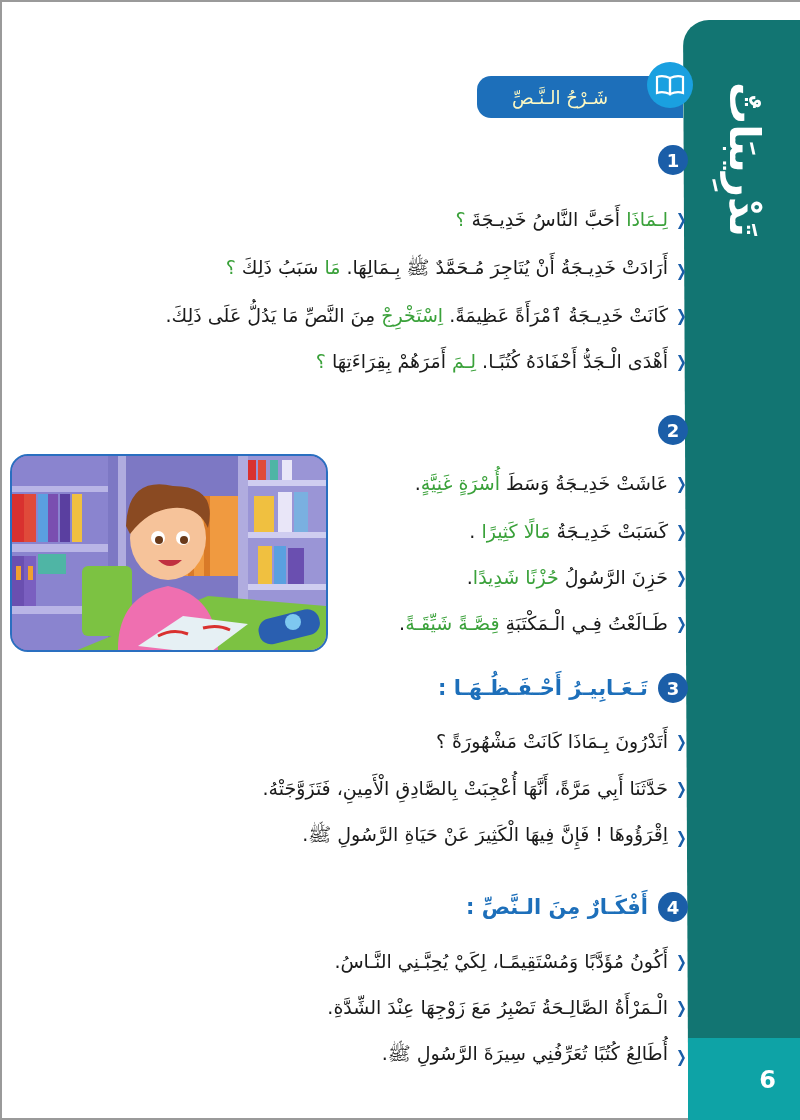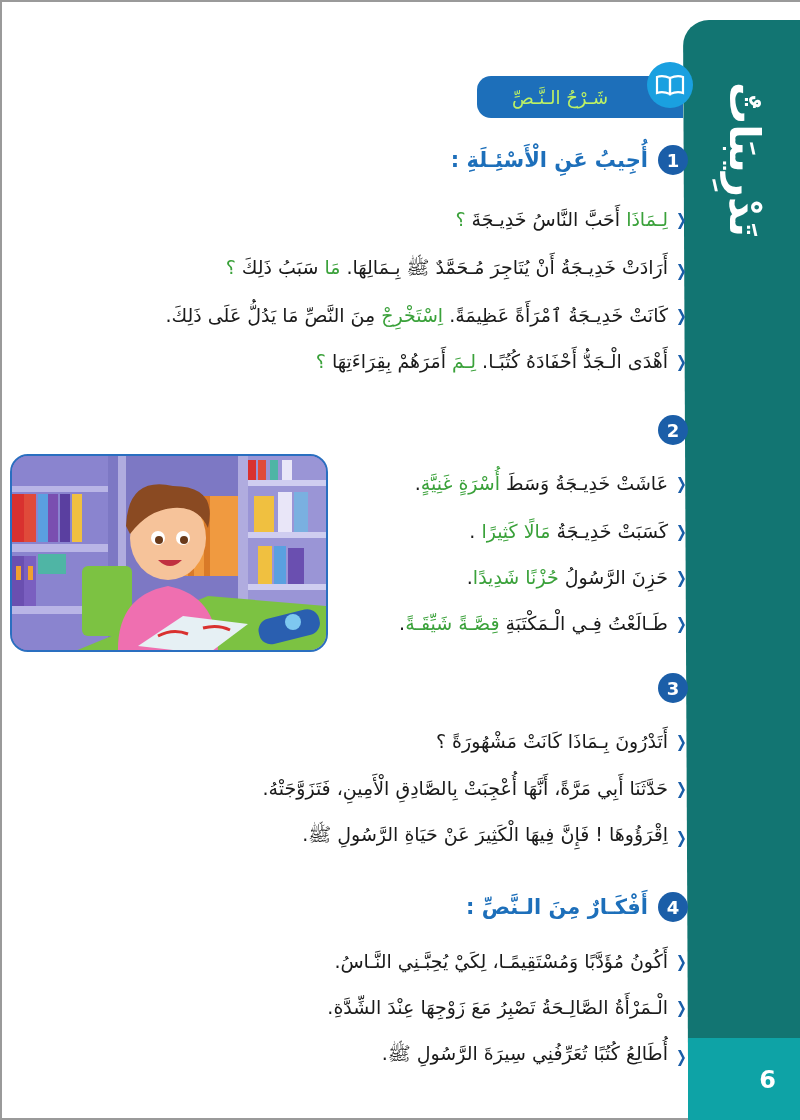--- a/index.html
+++ b/index.html
@@ -39,21 +39,21 @@
       position: absolute; right: 24px; top: 1066px;
       color: #ffffff; font-size: 24px; font-weight: bold;
       font-family: "DejaVu Sans", sans-serif;
     }
 
     
     .header-pill {
       position: absolute; top: 76px; left: 477px; width: 206px; height: 42px;
       background: #1d6fba;
       border-radius: 14px 0 0 14px;
-      color: #bef264;
+      color: #fef9c3;
       display: flex; align-items: center; justify-content: center;
       padding-right: 40px;
       font-size: 18px;
     }
     .book-badge {
       position: absolute; top: 62px; left: 647px; width: 46px; height: 46px;
       border-radius: 50%; background: #1aa0e0;
       display: flex; align-items: center; justify-content: center;
     }
 
@@ -102,21 +102,20 @@
 </div>
 <div class="book-badge">
   <svg width="30" height="22" viewBox="0 0 30 22">
     <path d="M2 3 Q8 1 15 4 L15 20 Q8 17 2 19 Z" fill="none" stroke="#fff" stroke-width="2.2"></path>
     <path d="M28 3 Q22 1 15 4 L15 20 Q22 17 28 19 Z" fill="none" stroke="#fff" stroke-width="2.2"></path>
   </svg>
 </div>
 
 <div class="section-heading" style="top:145px">
   <span class="num-badge">1</span>
-  <span>أُجِيبُ عَنِ الْأَسْئِـلَةِ :</span>
 </div>
 <div class="item" style="top:208px">
   <span class="bullet">❮</span>
   <span>
     <span class="green">لِـمَاذَا</span><span> أَحَبَّ النَّاسُ خَدِيـجَةَ </span><span class="green">؟</span>
   </span>
 </div>
 <div class="item" style="top:256px">
   <span class="bullet">❮</span>
   <span>
@@ -222,20 +221,21 @@
     <path d="M150 180 Q165 172 180 178" stroke="#d9312f" stroke-width="3" fill="none"></path>
     <path d="M195 172 Q210 168 222 174" stroke="#d9312f" stroke-width="3" fill="none"></path>
 
     <rect x="250" y="158" width="62" height="26" rx="12" fill="#2a5fb0" transform="rotate(-14 280 170)"></rect>
     <circle cx="285" cy="166" r="8" fill="#7ec8f0"></circle>
   </svg>
 </div>
 
 <div class="section-heading" style="top:673px">
   <span class="num-badge">3</span>
+  <span>تَـعَـابِيـرُ أَحْـفَـظُـهَـا :</span>
 </div>
 <div class="item" style="top:730px">
   <span class="bullet">❮</span>
   <span>أَتَدْرُونَ بِـمَاذَا كَانَتْ مَشْهُورَةً ؟</span>
 </div>
 <div class="item" style="top:777px">
   <span class="bullet">❮</span>
   <span>حَدَّثَنَا أَبِي مَرَّةً، أَنَّهَا أُعْجِبَتْ بِالصَّادِقِ الْأَمِينِ، فَتَزَوَّجَتْهُ.</span>
 </div>
 <div class="item" style="top:823px">

